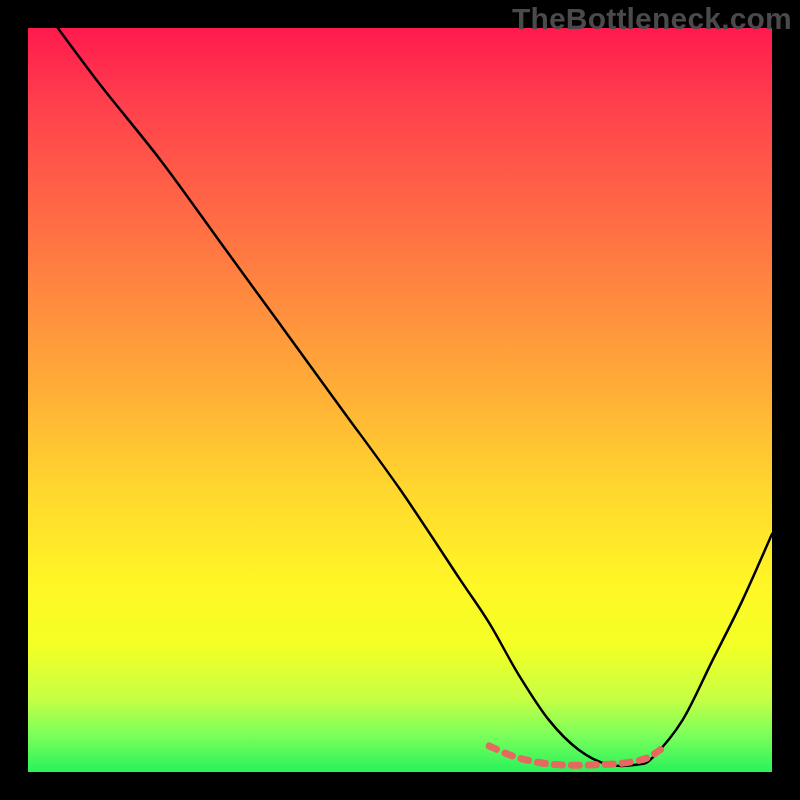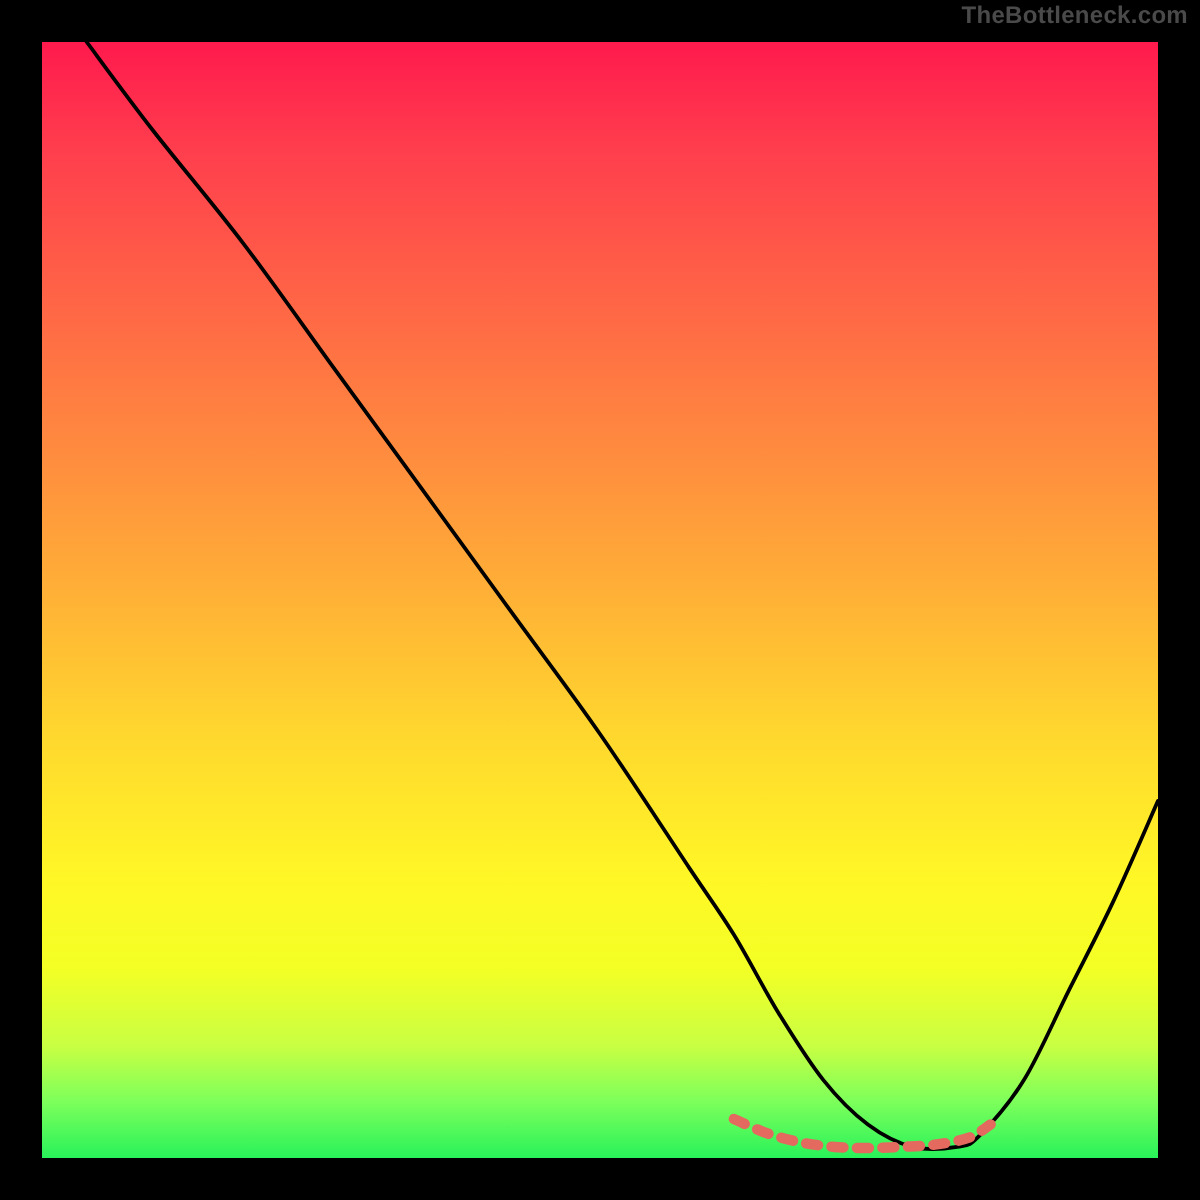--- a/index.html
+++ b/index.html
@@ -28,21 +28,21 @@
       #f3ff25 83%,
       #c8ff43 90%,
       #7cff5b 95%,
       #28f25a 100%);
   }
   .watermark {
     position: absolute;
     top: 2px;
     right: 8px;
     color: #4a4a4a;
-    font-size: 16px;
+    font-size: 30px;
     font-weight: 600;
     letter-spacing: 0.2px;
     pointer-events: none;
   }
   svg {
     position: absolute;
     left: 0;
     top: 0;
   }
 </style>

